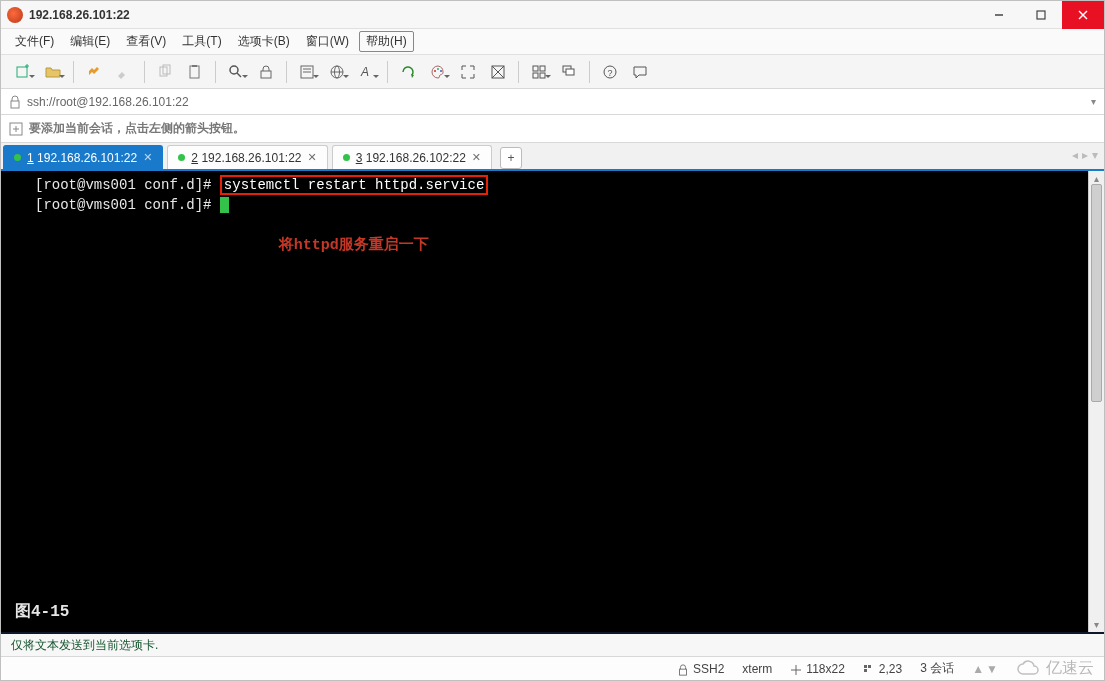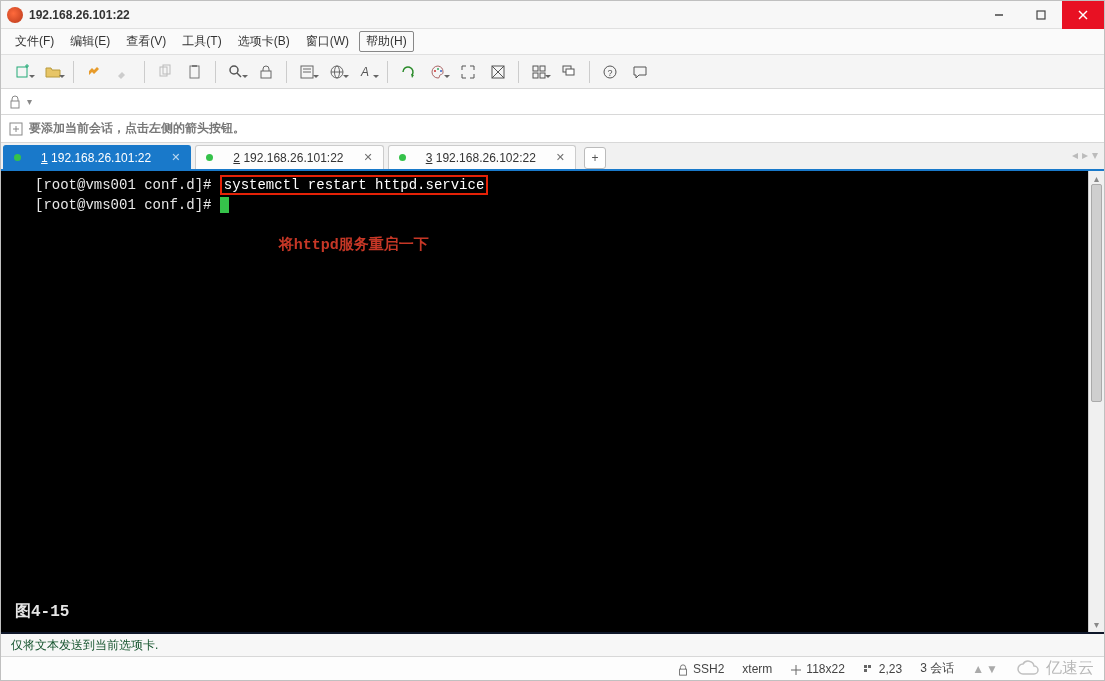--- a/index.html
+++ b/index.html
@@ -97,21 +97,21 @@
     font-weight:bold;
   }
   .hintbar svg{width:14px;height:14px;margin-right:6px;color:#888;}
 
   
   .tabsrow{
     height:28px; background:#f1f1f1; border-bottom:2px solid #1979ca;
     display:flex; align-items:end; padding-left:2px; position:relative;
   }
   .sessiontab{
-    height:24px; display:flex; align-items:center; gap:20px;
+    height:24px; display:flex; align-items:center; gap:6px;
     padding:0 10px; margin-right:4px;
     background:#fdfdfd; border:1px solid #ccc; border-bottom:none;
     border-radius:3px 3px 0 0;
     color:#333; cursor:pointer;
   }
   .sessiontab.active{
     background:#1979ca; color:#fff; border-color:#1979ca;
   }
   .sessiontab .dot{
     width:7px;height:7px;border-radius:50%;background:#35c24a;
@@ -330,20 +330,21 @@
         <path d="M2 3h12v8H7l-3 3v-3H2z" fill="none" stroke="#555"></path>
       </svg>
     </div>
 </div>
 
 <div class="addrbar">
   <svg class="lock" viewBox="0 0 12 14">
       <rect x="2" y="6" width="8" height="7" fill="none" stroke="currentColor"></rect>
       <path d="M3 6V4a3 3 0 016 0v2" fill="none" stroke="currentColor"></path>
     </svg>
+  <span class="addrtext">ssh://root@192.168.26.101:22</span>
   <span class="chev">▾</span>
 </div>
 
 <div class="hintbar">
   <svg viewBox="0 0 14 14">
       <rect x="1" y="1" width="12" height="12" fill="none" stroke="currentColor"></rect>
       <line x1="4" y1="7" x2="10" y2="7" stroke="currentColor"></line>
       <line x1="7" y1="4" x2="7" y2="10" stroke="currentColor"></line>
     </svg>
   <span>要添加当前会话，点击左侧的箭头按钮。</span>

